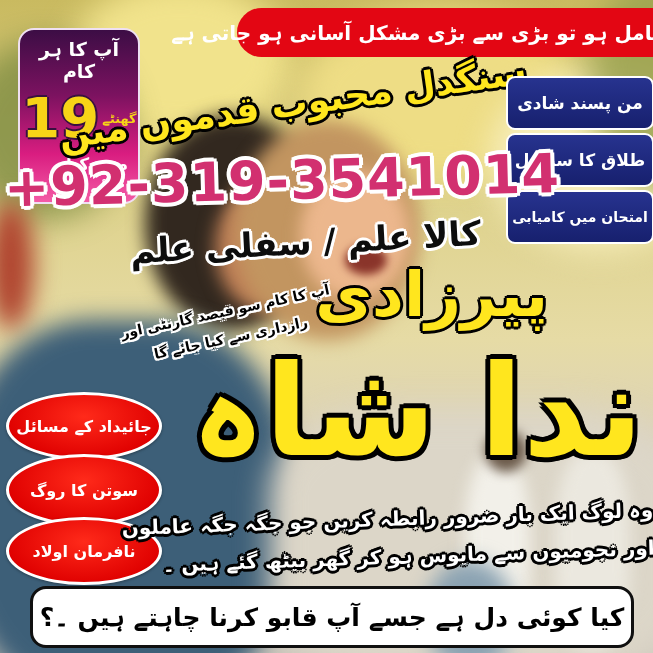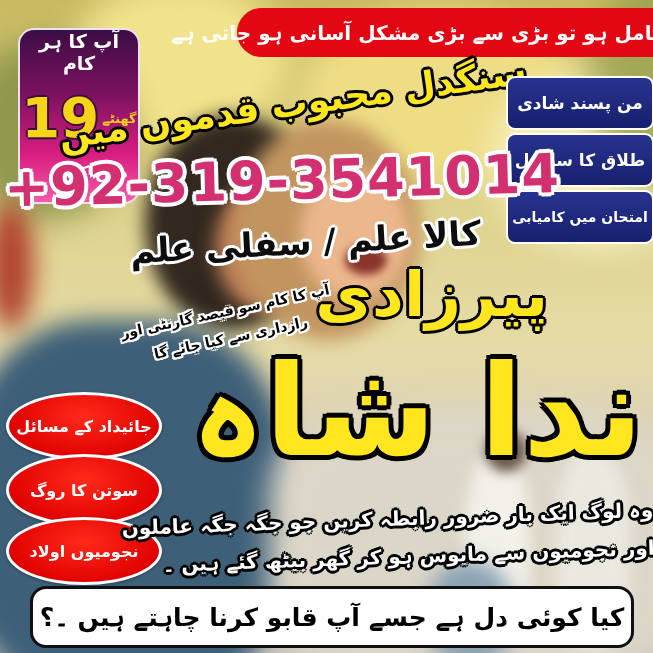--- a/index.html
+++ b/index.html
@@ -40,21 +40,21 @@
     background:#e30613;border-radius:26px 0 0 26px;
     display:flex;align-items:center;justify-content:center;
     color:#fff;font-size:20px;font-weight:bold;direction:rtl;white-space:nowrap;
   }
   
   .badge{
     position:absolute;left:18px;top:28px;width:118px;height:172px;
     background:linear-gradient(180deg,#3c0d45 0%,#7c1260 38%,#d91d80 72%,#f45ba6 100%);
     border:2px solid #efe0f2;border-radius:16px;
     display:flex;flex-direction:column;align-items:center;justify-content:center;
-    color:#fff;text-align:center;direction:rtl;gap:16px;
+    color:#fff;text-align:center;direction:rtl;gap:8px;
   }
   .badge-top{font-size:19px;font-weight:bold;}
   .badge-mid{display:flex;align-items:center;gap:3px;line-height:1;}
   .badge-unit{font-size:13px;font-weight:bold;color:#f7d417;}
   .badge-num{font-size:56px;font-weight:bold;color:#f7d417;
     text-shadow:-2px 0 0 #38113f,2px 0 0 #38113f,0 -2px 0 #38113f,0 2px 0 #38113f;}
   .badge-bottom{font-size:17px;font-weight:bold;padding-left:36px;}
 
   
   .headline{
@@ -196,21 +196,21 @@
   <div class="title ol-b3">پیرزادی</div>
   <div class="name ol-b5">ندا شاہ</div>
 
   <div class="oval oval1">
     <span>جائیداد کے مسائل</span>
   </div>
   <div class="oval oval2">
     <span>سوتن کا روگ</span>
   </div>
   <div class="oval oval3">
-    <span>نجومیوں اولاد</span>
+    <span>نافرمان اولاد</span>
   </div>
 
   <div class="appeal">
     <div class="ol-b3">وہ لوگ ایک بار ضرور رابطہ کریں جو جگہ جگہ عاملوں</div>
     <div class="ol-b3">اور نجومیوں سے مایوس ہو کر گھر بیٹھ گئے ہیں ۔</div>
   </div>
 
   <div class="bottom-bar">
     <span>کیا کوئی دل ہے جسے آپ قابو کرنا چاہتے ہیں ۔؟</span>
   </div>

